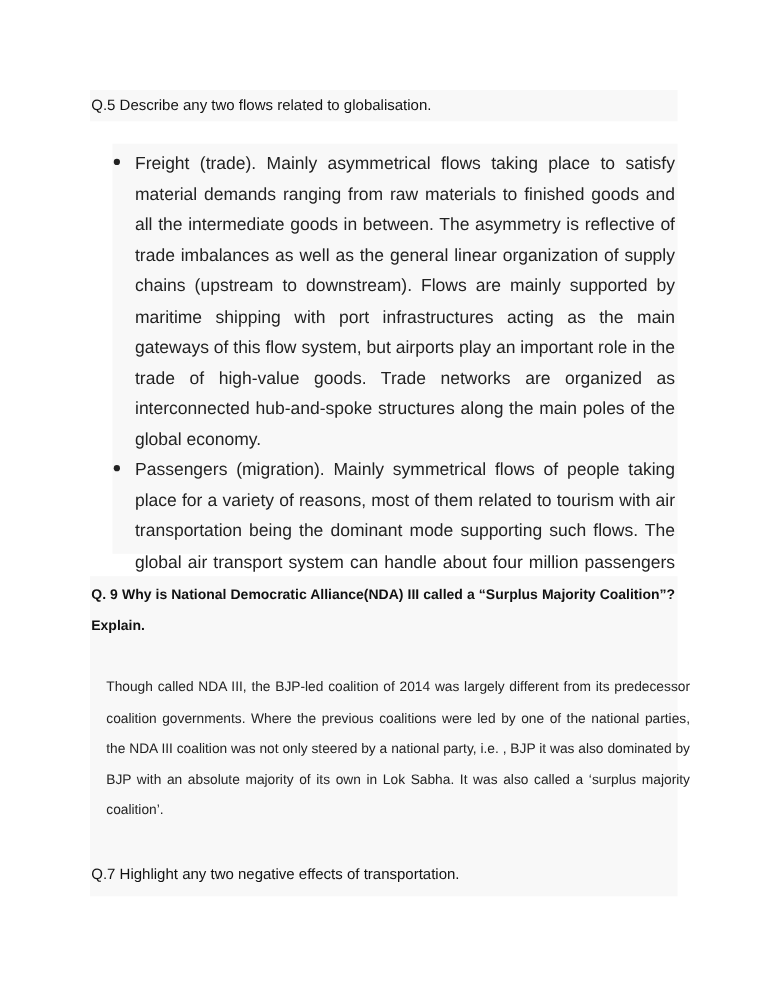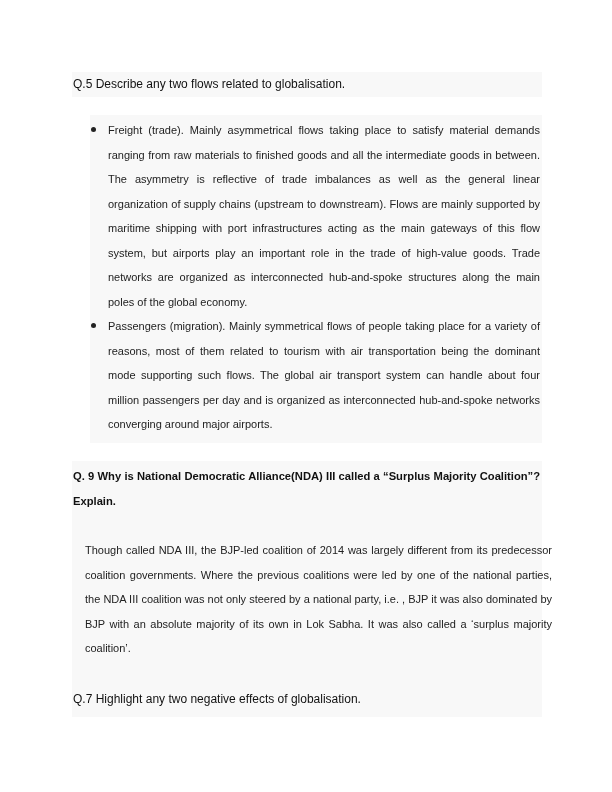--- a/index.html
+++ b/index.html
@@ -4,21 +4,21 @@
 <style>
   html, body { margin: 0; padding: 0; background: #ffffff; }
   body { width: 612px; height: 792px; position: relative; overflow: hidden;
          font-family: "Liberation Sans", sans-serif; color: #1f1f1f; }
   .block { position: absolute; background: #f8f8f8; }
   .heading { position: absolute; font-weight: normal; font-size: 12px; color: #111; }
   .q5-head-bg { left: 72px; top: 72px; width: 470px; height: 25px; }
   .q5-head { left: 73px; top: 77px; }
   .list-bg { left: 90px; top: 115px; width: 452px; height: 328px; }
   .list { position: absolute; left: 90px; top: 118px; width: 450px; margin: 0; padding: 0; list-style: none; }
-  .list li { position: relative; padding-left: 18px; font-size: 11px; line-height: 24.5px;
+  .list li { position: relative; padding-left: 18px; font-size: 14px; line-height: 24.5px;
              text-align: justify; color: #222; }
   .bullet { position: absolute; left: 1px; top: 9px; width: 5px; height: 5px; border-radius: 50%; background: #222; }
   .q6-bg { left: 72px; top: 461px; width: 470px; height: 256px; }
   .q6-head { position: absolute; left: 73px; top: 464px; width: 467px; font-weight: bold; font-size: 11.2px;
              line-height: 24.5px; text-align: justify; text-align-last: left; color: #111; }
   .para { position: absolute; left: 73px; top: 538px; width: 467px; font-size: 11px; line-height: 24.5px;
           text-align: justify; color: #222; margin-left: 12px; }
   .q7-head { left: 73px; top: 692px; }
 </style>
 </head>
@@ -36,13 +36,13 @@
   <li>
     <span class="bullet"></span>
     <span>Passengers (migration). Mainly symmetrical flows of people taking place for a variety of reasons, most of them related to tourism with air transportation being the dominant mode supporting such flows. The global air transport system can handle about four million passengers per day and is organized as interconnected hub-and-spoke networks converging around major airports.</span>
   </li>
 </ul>
 
 <div class="block q6-bg"></div>
 <div class="q6-head">Q. 9 Why is National Democratic Alliance(NDA) III called a “Surplus Majority Coalition”? Explain.</div>
 <div class="para">Though called NDA III, the BJP-led coalition of 2014 was largely different from its predecessor coalition governments. Where the previous coalitions were led by one of the national parties, the NDA III coalition was not only steered by a national party, i.e. , BJP it was also dominated by BJP with an absolute majority of its own in Lok Sabha. It was also called a ‘surplus majority coalition’.</div>
 
-<div class="heading q7-head">Q.7 Highlight any two negative effects of globalisation.</div>
+<div class="heading q7-head">Q.7 Highlight any two negative effects of transportation.</div>
 
 </body></html>

